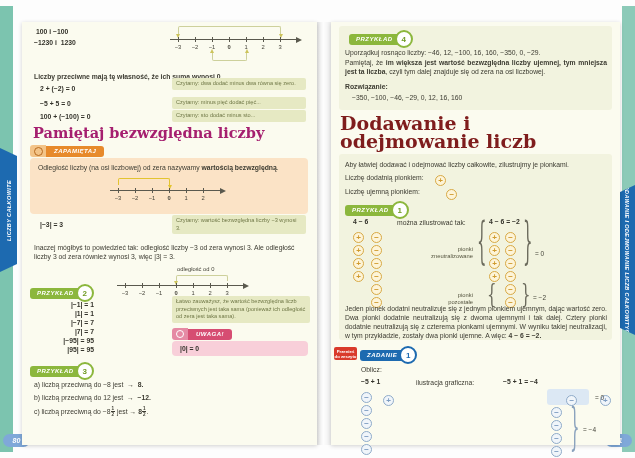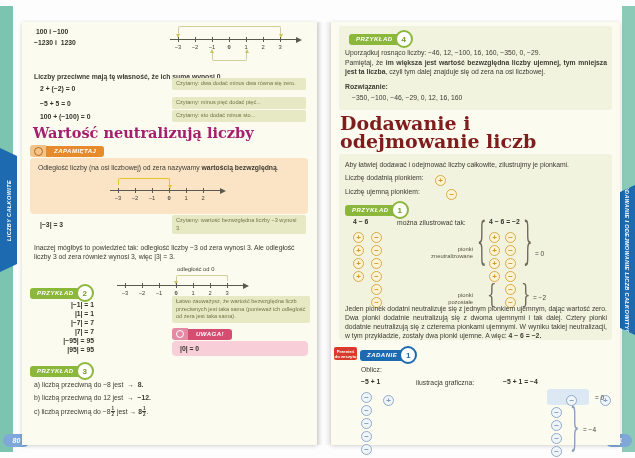--- a/index.html
+++ b/index.html
@@ -128,21 +128,21 @@
 
     <div class="abs t b" style="left:12px;top:50px;width:275px;">Liczby przeciwne mają tę własność, że ich suma wynosi 0.</div>
 
     <div class="abs eqt" style="left:18px;top:63px;">2 + (−2) = 0</div>
     <div class="abs note" style="left:150px;top:56px;width:126px;">Czytamy: dwa dodać minus dwa równa się zero.</div>
     <div class="abs eqt" style="left:18px;top:78px;">−5 + 5 = 0</div>
     <div class="abs note" style="left:150px;top:75px;width:126px;">Czytamy: minus pięć dodać pięć...</div>
     <div class="abs eqt" style="left:18px;top:91px;">100 + (−100) = 0</div>
     <div class="abs note" style="left:150px;top:88px;width:126px;">Czytamy: sto dodać minus sto...</div>
 
-    <h1 class="abs h-left" style="left:11px;top:102px;">Wartość neutralizują liczby</h1>
+    <h1 class="abs h-left" style="left:11px;top:102px;">Pamiętaj bezwzględna liczby</h1>
 
     <div class="tagbadge zap abs" style="left:8px;top:123px;">
       <span class="icon">
           <span class="ring"></span>
         </span>
       <span class="bar">ZAPAMIĘTAJ</span>
     </div>
     <div class="abs zapbox" style="left:8px;top:136px;width:278px;height:56px;">
       <div class="abs t" style="left:8px;top:5px;width:262px;"><span>Odległość liczby (na osi liczbowej) od zera nazywamy </span><span class="b">wartością bezwzględną</span><span>.</span></div>
       <div class="nl" style="left:80px;top:20px;width:118px;height:30px;">

